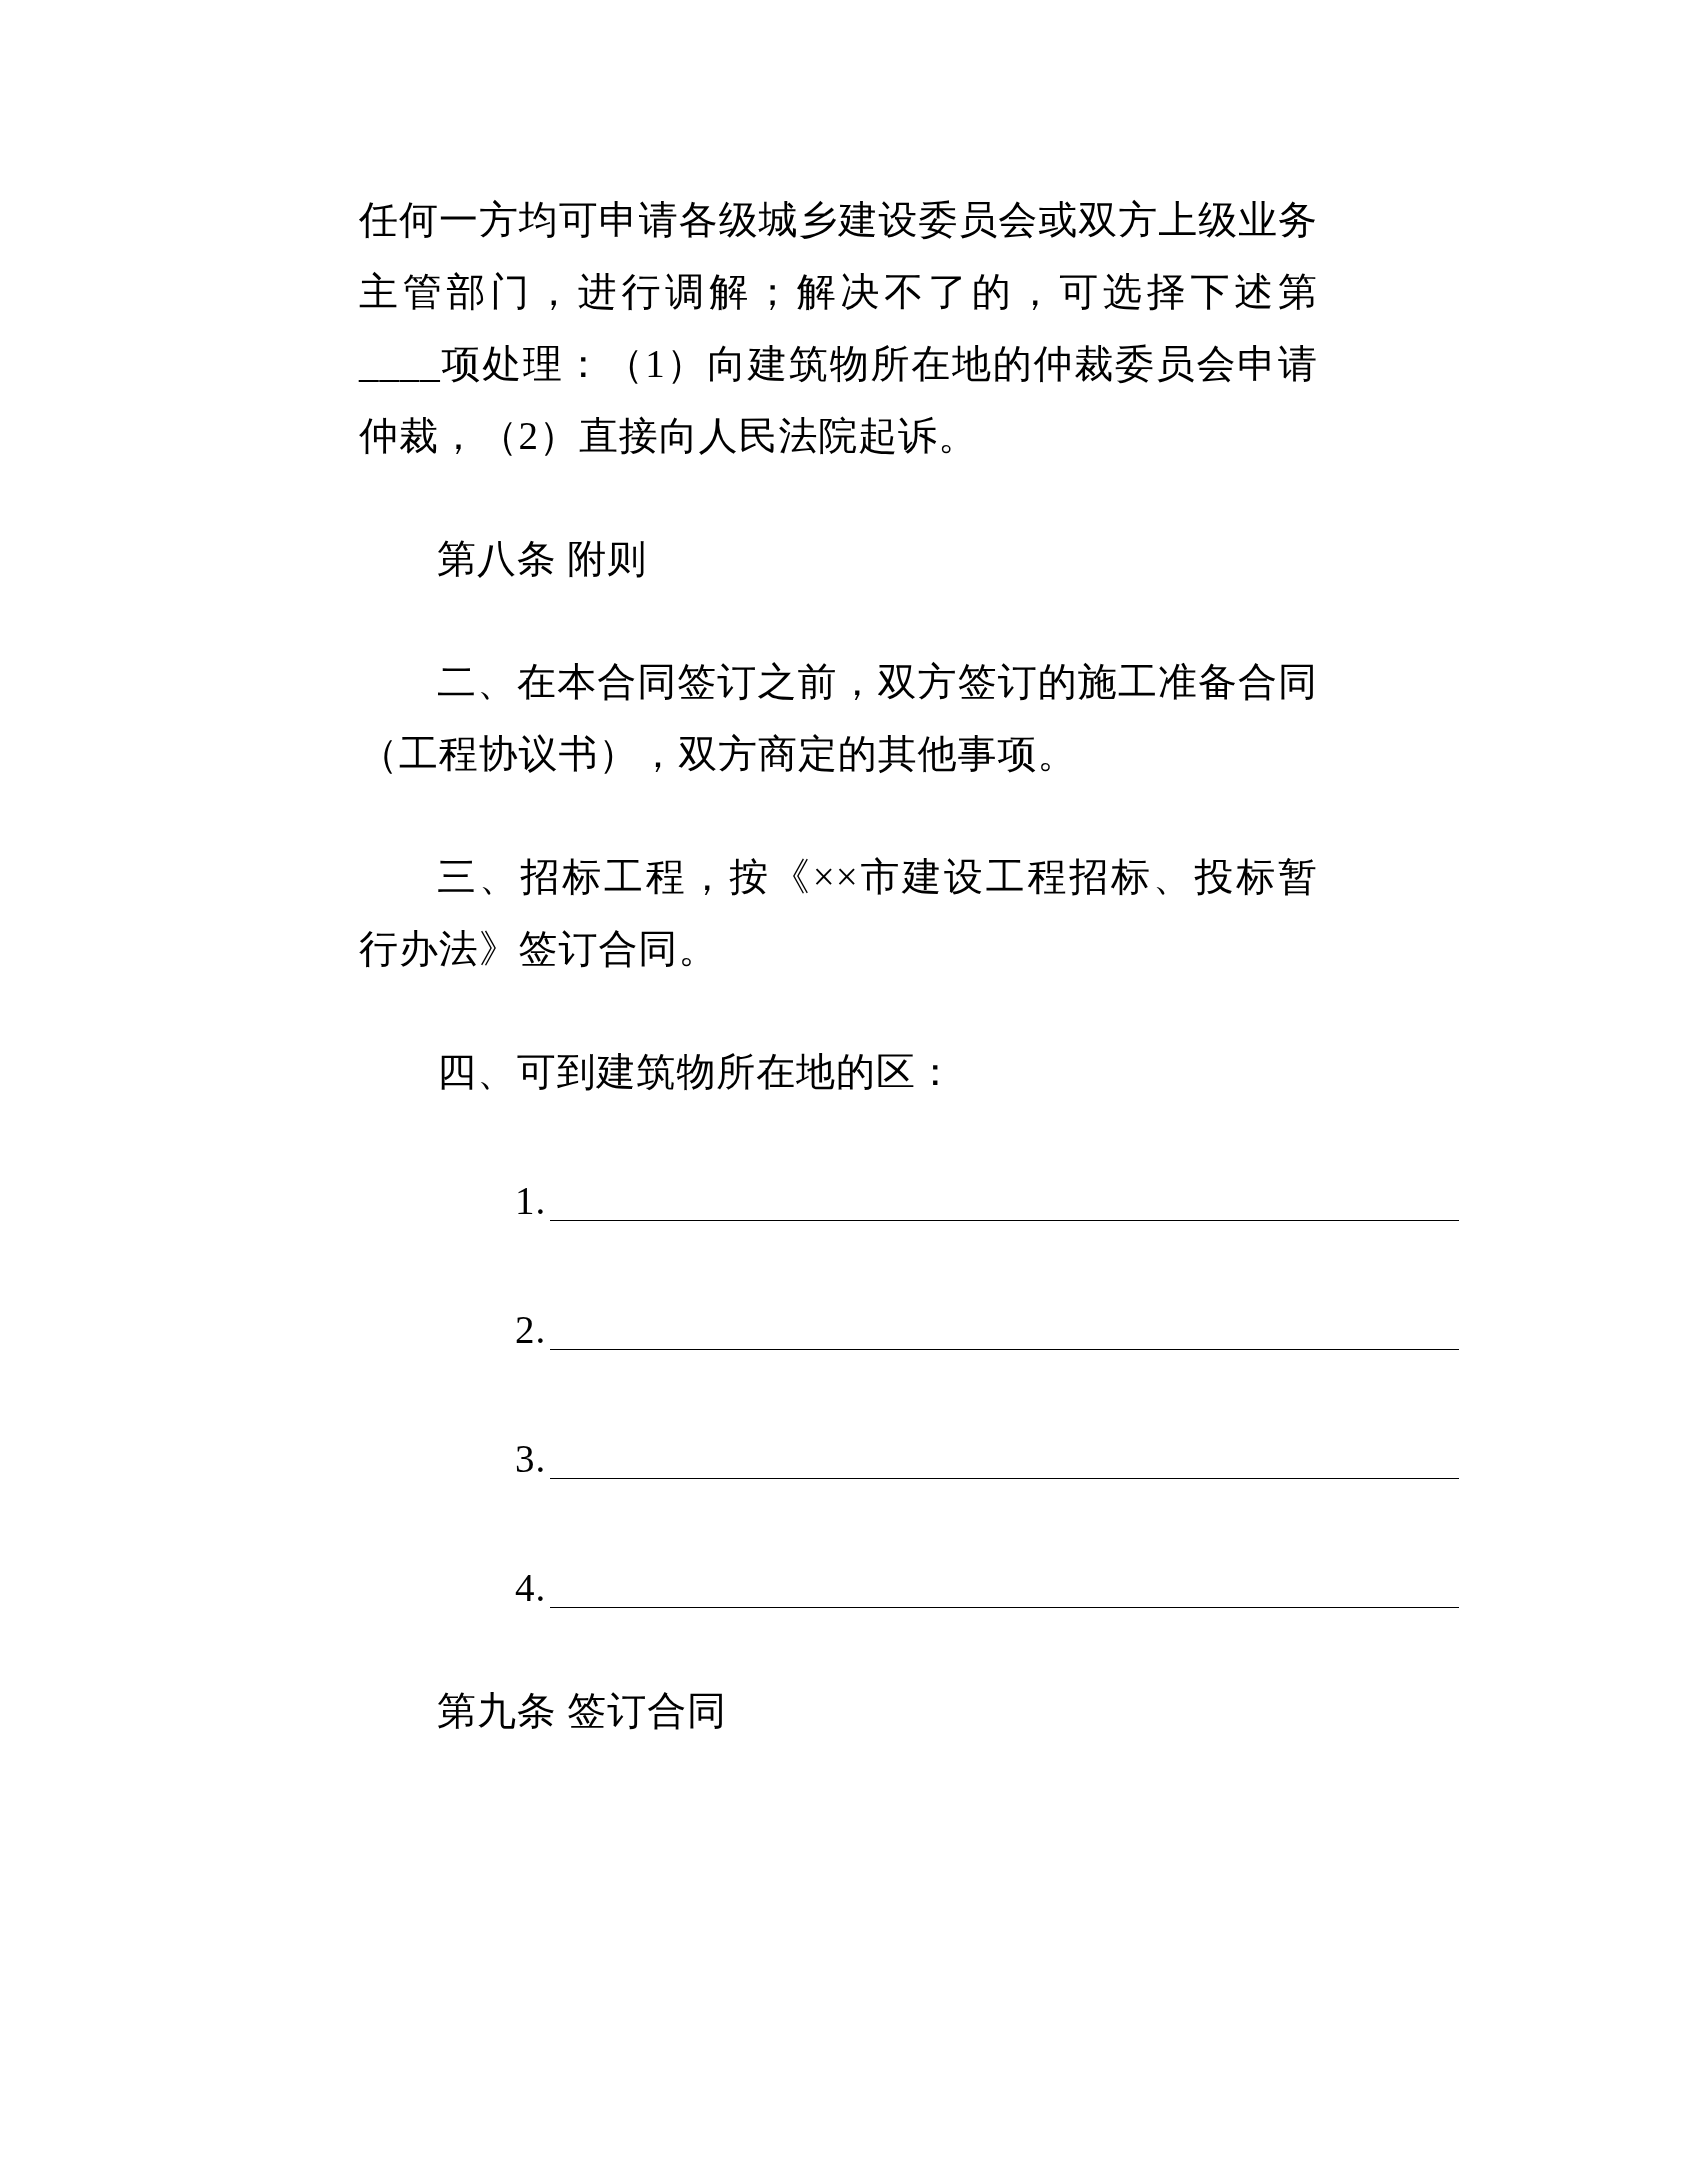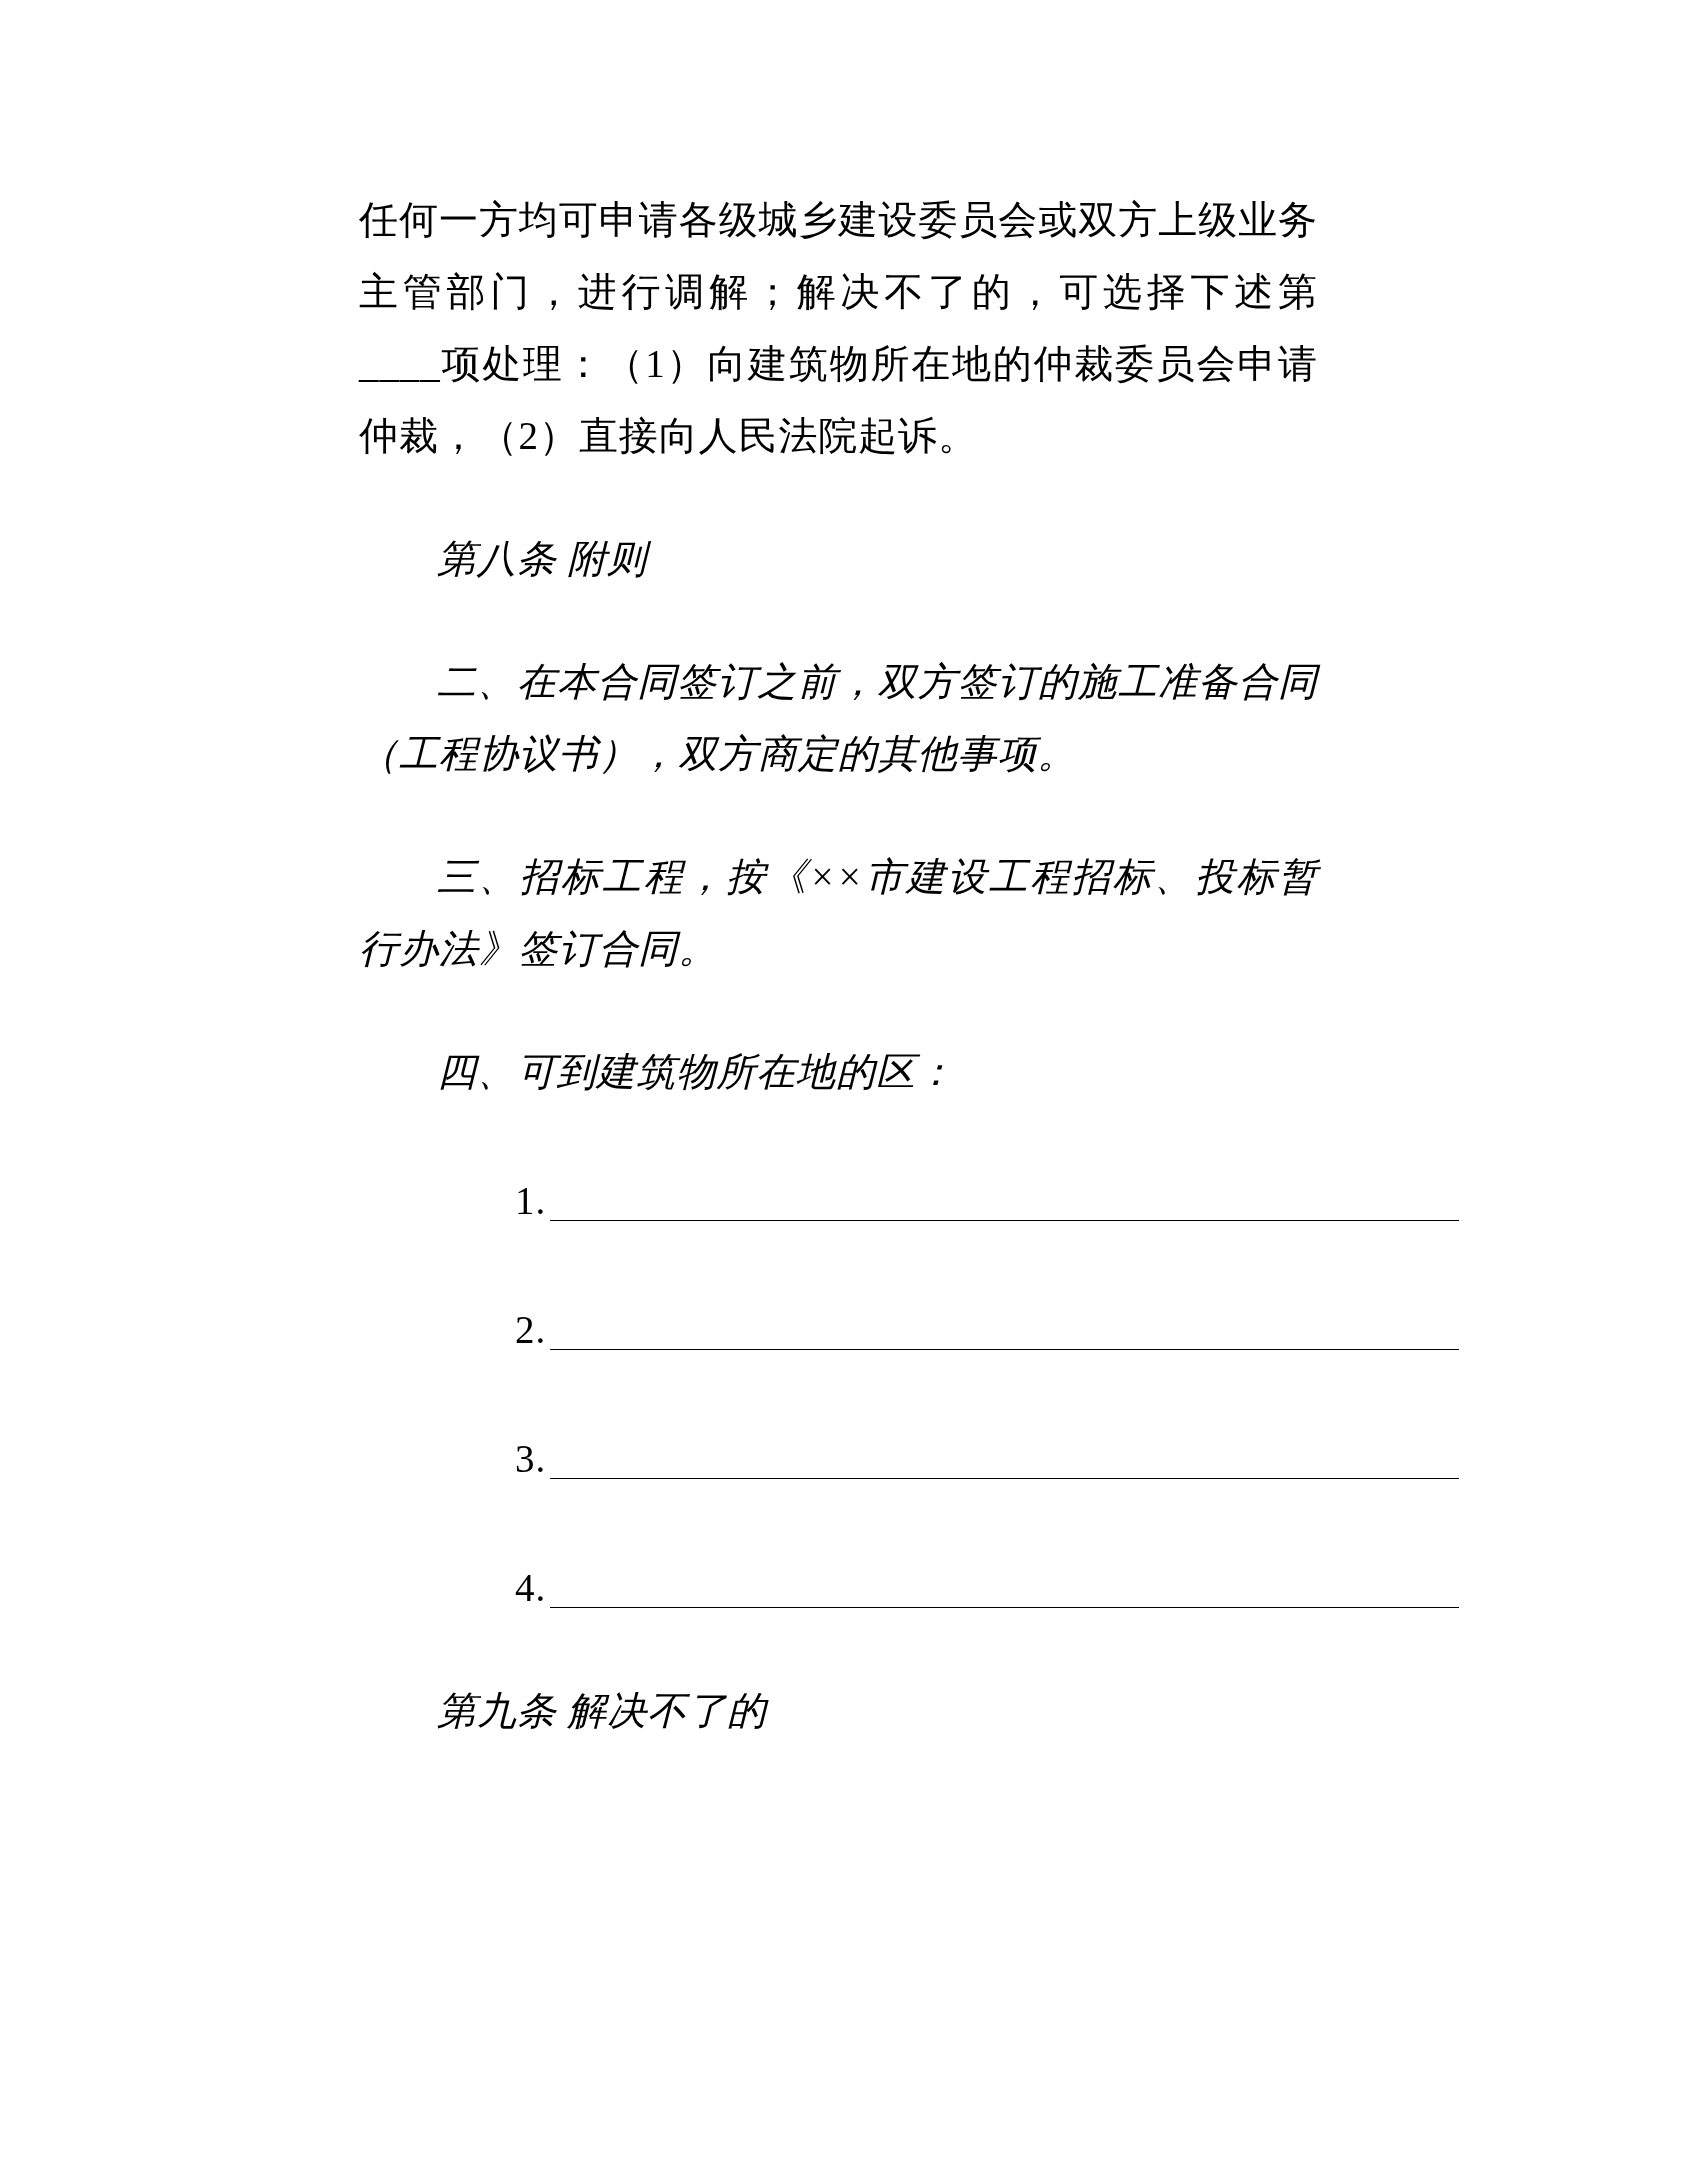--- a/index.html
+++ b/index.html
@@ -23,21 +23,20 @@
     letter-spacing: 0.9px;
   }
   .para {
     margin: 51px 0 0 0;
   }
   .para:first-of-type {
     margin-top: 0;
   }
   .indent {
     text-indent: 2em;
-    font-style: italic;
   }
   .blank-row {
     margin: 57px 0 0 0;
     text-indent: 2em;
     white-space: nowrap;
   }
   .blank-num {
     display: inline-block;
   }
   .rule {
@@ -74,17 +73,17 @@
   </p>
 
   <p class="blank-row">
     <span class="blank-num">3.</span><span class="rule"></span>
   </p>
 
   <p class="blank-row">
     <span class="blank-num">4.</span><span class="rule"></span>
   </p>
 
-  <p class="para indent">第九条 解决不了的</p>
+  <p class="para indent">第九条 签订合同</p>
 
 
 </div>
 
 
 </body></html>

